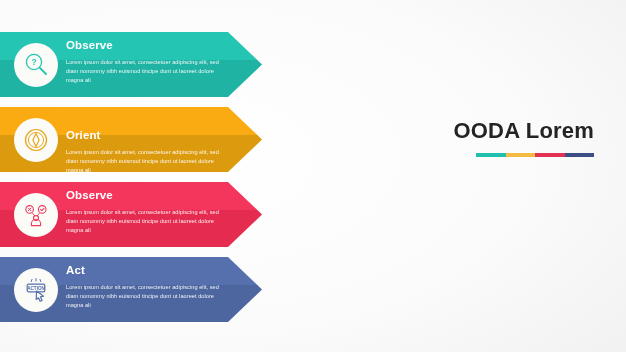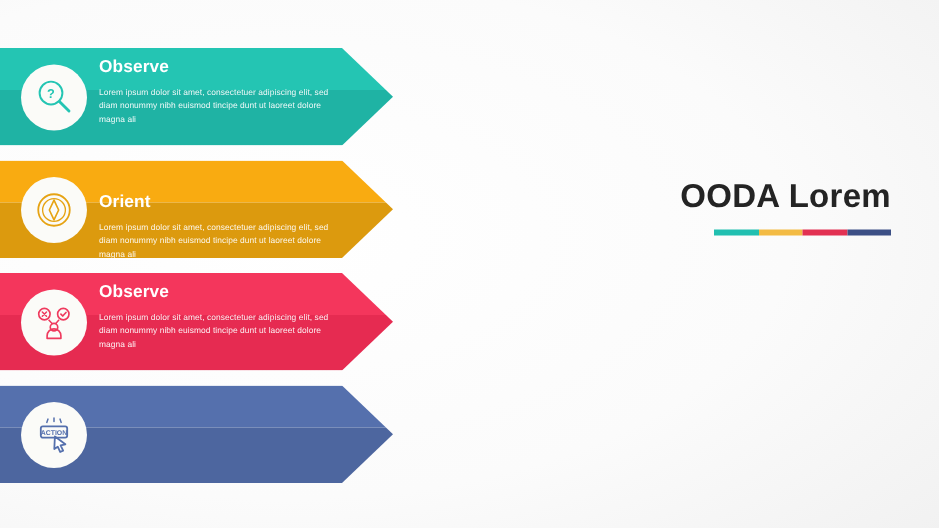--- a/index.html
+++ b/index.html
@@ -204,20 +204,24 @@
       <div class="bottom-half" style="background:#4d669f"></div>
     </div>
     <div class="icon-circle" style="top:289.5px">
       <svg width="32" height="30" viewBox="0 0 32 30" fill="none">
         <path d="M12 4.4 L11.2 6.6 M16 3.6 L16 6 M20 4.4 L20.8 6.6" stroke="#5570ad" stroke-width="1" stroke-linecap="round"></path>
         <rect x="7.2" y="9.2" width="17.6" height="7.6" rx="1.4" stroke="#5570ad" stroke-width="1.2"></rect>
         <text x="16" y="14.9" text-anchor="middle" font-family="Liberation Sans, sans-serif" font-size="4.6" font-weight="bold" fill="#5570ad">ACTION</text>
         <path d="M16.6 16 L23.6 21.2 L20.4 21.9 L22.1 25.4 L20.1 26.3 L18.5 22.8 L16.2 24.4 Z" fill="#ffffff" stroke="#5570ad" stroke-width="1.2" stroke-linejoin="round"></path>
       </svg>
     </div>
+    <div class="band-text" style="top:257px">
+      <div class="band-title">Act</div>
+      <div class="band-desc">Lorem ipsum dolor sit amet, consectetuer adipiscing elit, sed diam nonummy nibh euismod tincipe dunt ut laoreet dolore magna ali</div>
+    </div>
 
   </div>
 
   <div class="right">
     <div class="main-title">OODA Lorem</div>
     <div class="divider">
       <span style="background:#21bfb0"></span>
       <span style="background:#f3bb44"></span>
       <span style="background:#e23152"></span>
       <span style="background:#3c4f85"></span>

